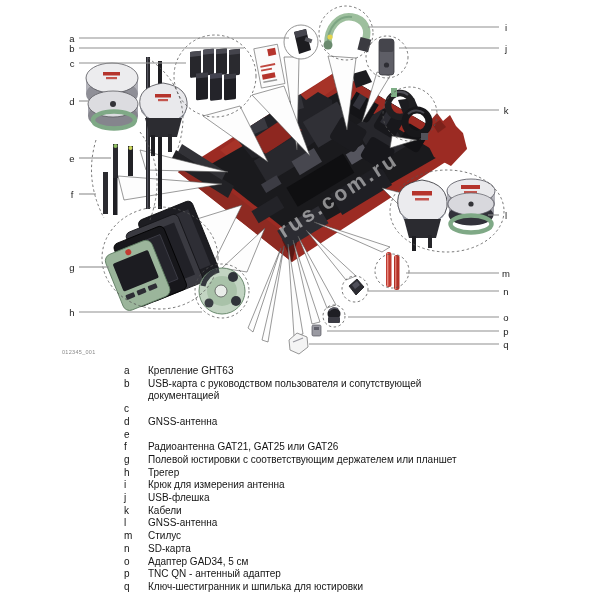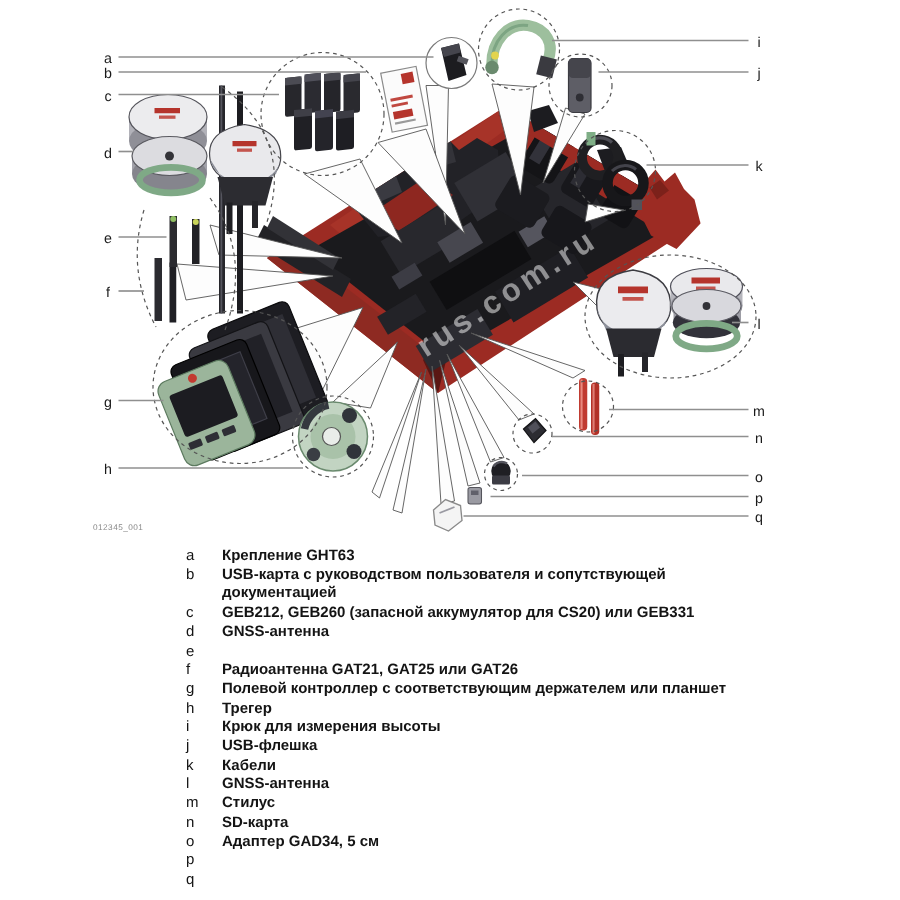--- a/index.html
+++ b/index.html
@@ -4,21 +4,21 @@
 <style>
   html,body{margin:0;padding:0;background:#fff;}
   #page{position:relative;width:600px;height:600px;background:#ffffff;overflow:hidden;
         font-family:"Liberation Sans",sans-serif;}
   #diagram{position:absolute;left:0;top:0;}
   .letter{font-size:9.5px;fill:#1a1a1a;font-family:"Liberation Sans",sans-serif;}
   #fig-number{position:absolute;left:62px;top:349px;font-size:5.5px;color:#888;letter-spacing:0.3px;}
   #legend{position:absolute;left:124px;top:365px;width:450px;}
   .lrow{display:flex;align-items:flex-start;}
   .lletter{width:24px;flex:0 0 24px;font-size:10px;line-height:12.7px;color:#141414;}
-  .ltext{font-size:10px;line-height:12.7px;color:#141414;max-width:340px;font-weight:bold;}
+  .ltext{font-size:10px;line-height:12.7px;color:#141414;max-width:340px;}
 </style>
 </head>
 <body>
 
 <div id="page">
 <svg id="diagram" viewBox="0 0 600 362" width="600" height="362" xmlns="http://www.w3.org/2000/svg">
   <defs>
     <clipPath id="caseClip">
           <polygon points="337,71 467,148 292,262 178,172"></polygon>
         </clipPath>
@@ -342,44 +342,43 @@
   <div class="lrow">
         <span class="lletter">a</span>
         <span class="ltext">Крепление GHT63</span>
       </div>
   <div class="lrow">
         <span class="lletter">b</span>
         <span class="ltext">USB-карта с руководством пользователя и сопутствующей документацией</span>
       </div>
   <div class="lrow">
         <span class="lletter">c</span>
-        <span class="ltext">GEB212, GEB260 (запасной аккумулятор для CS20) или GEB331</span>
       </div>
   <div class="lrow">
         <span class="lletter">d</span>
         <span class="ltext">GNSS-антенна</span>
       </div>
   <div class="lrow">
         <span class="lletter">e</span>
       </div>
   <div class="lrow">
         <span class="lletter">f</span>
         <span class="ltext">Радиоантенна GAT21, GAT25 или GAT26</span>
       </div>
   <div class="lrow">
         <span class="lletter">g</span>
-        <span class="ltext">Полевой контроллер с соответствующим держателем или планшет</span>
+        <span class="ltext">Полевой юстировки с соответствующим держателем или планшет</span>
       </div>
   <div class="lrow">
         <span class="lletter">h</span>
         <span class="ltext">Трегер</span>
       </div>
   <div class="lrow">
         <span class="lletter">i</span>
-        <span class="ltext">Крюк для измерения высоты</span>
+        <span class="ltext">Крюк для измерения антенна</span>
       </div>
   <div class="lrow">
         <span class="lletter">j</span>
         <span class="ltext">USB-флешка</span>
       </div>
   <div class="lrow">
         <span class="lletter">k</span>
         <span class="ltext">Кабели</span>
       </div>
   <div class="lrow">
@@ -393,18 +392,20 @@
   <div class="lrow">
         <span class="lletter">n</span>
         <span class="ltext">SD-карта</span>
       </div>
   <div class="lrow">
         <span class="lletter">o</span>
         <span class="ltext">Адаптер GAD34, 5 см</span>
       </div>
   <div class="lrow">
         <span class="lletter">p</span>
+        <span class="ltext">TNC QN - антенный адаптер</span>
       </div>
   <div class="lrow">
         <span class="lletter">q</span>
+        <span class="ltext">Ключ-шестигранник и шпилька для юстировки</span>
       </div>
 </div>
 </div>
 
 </body></html>

